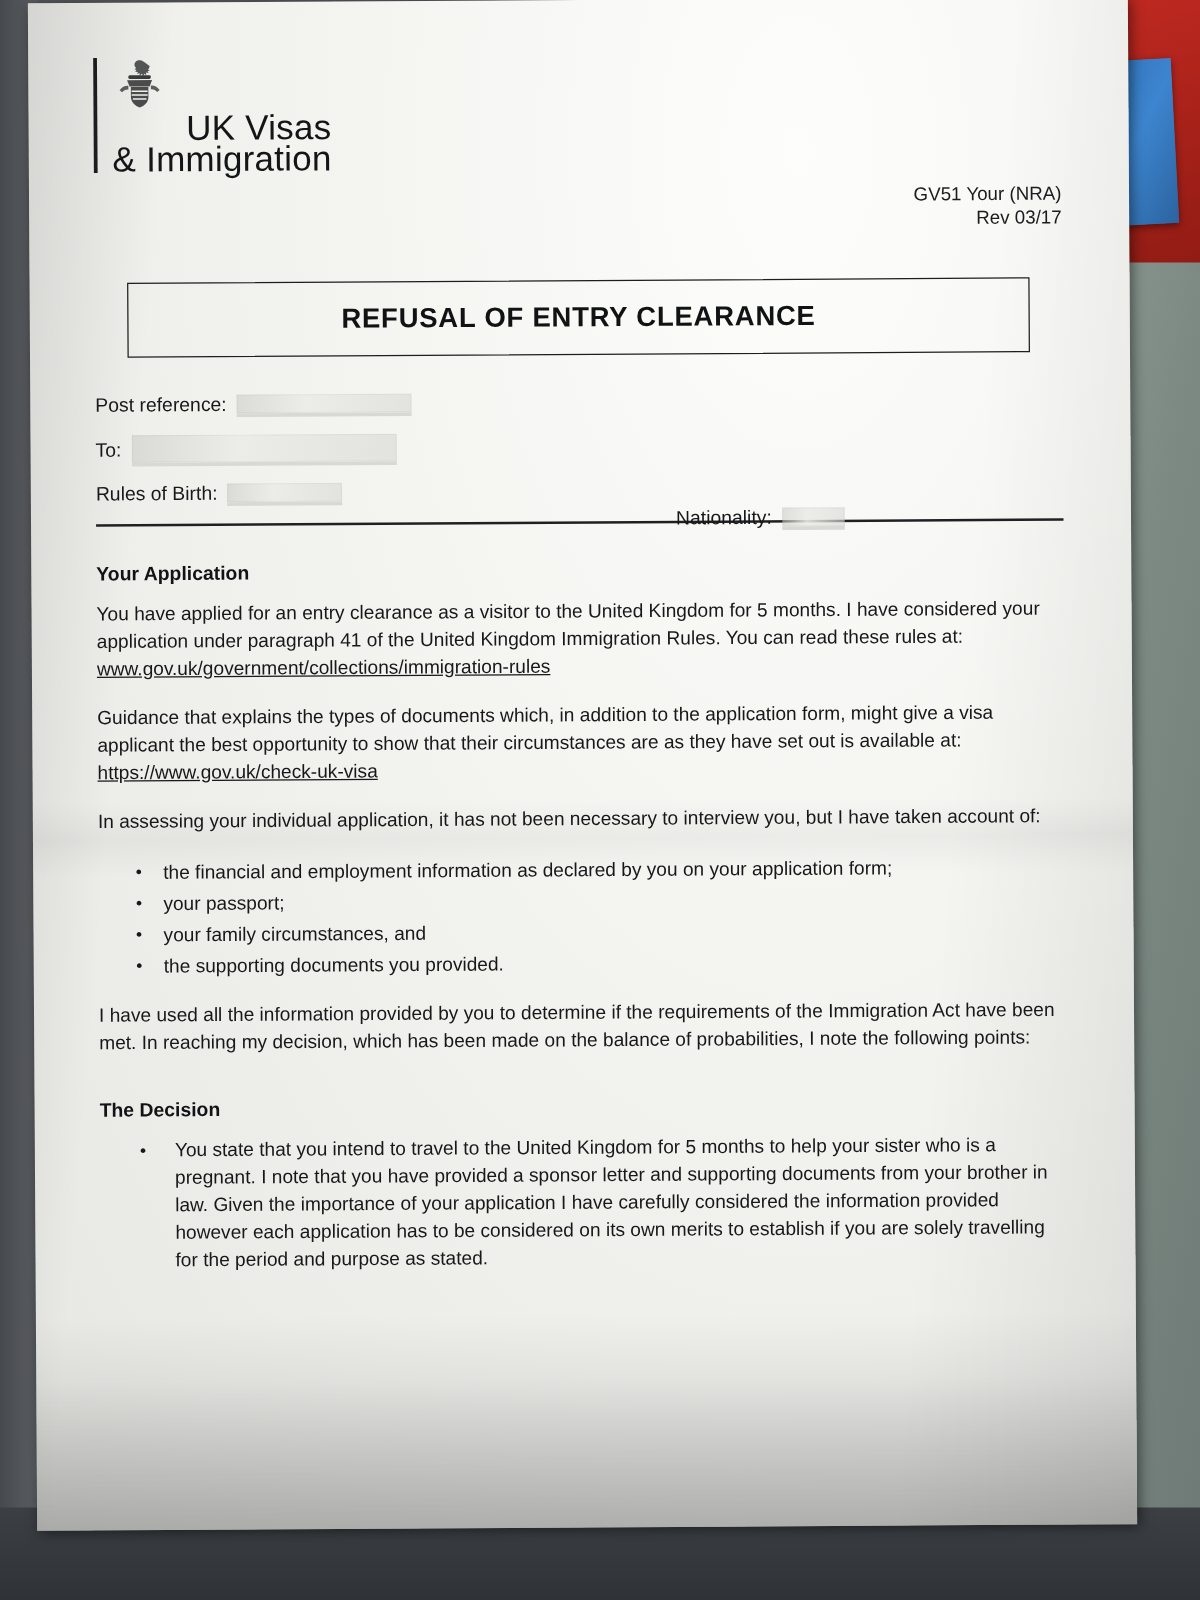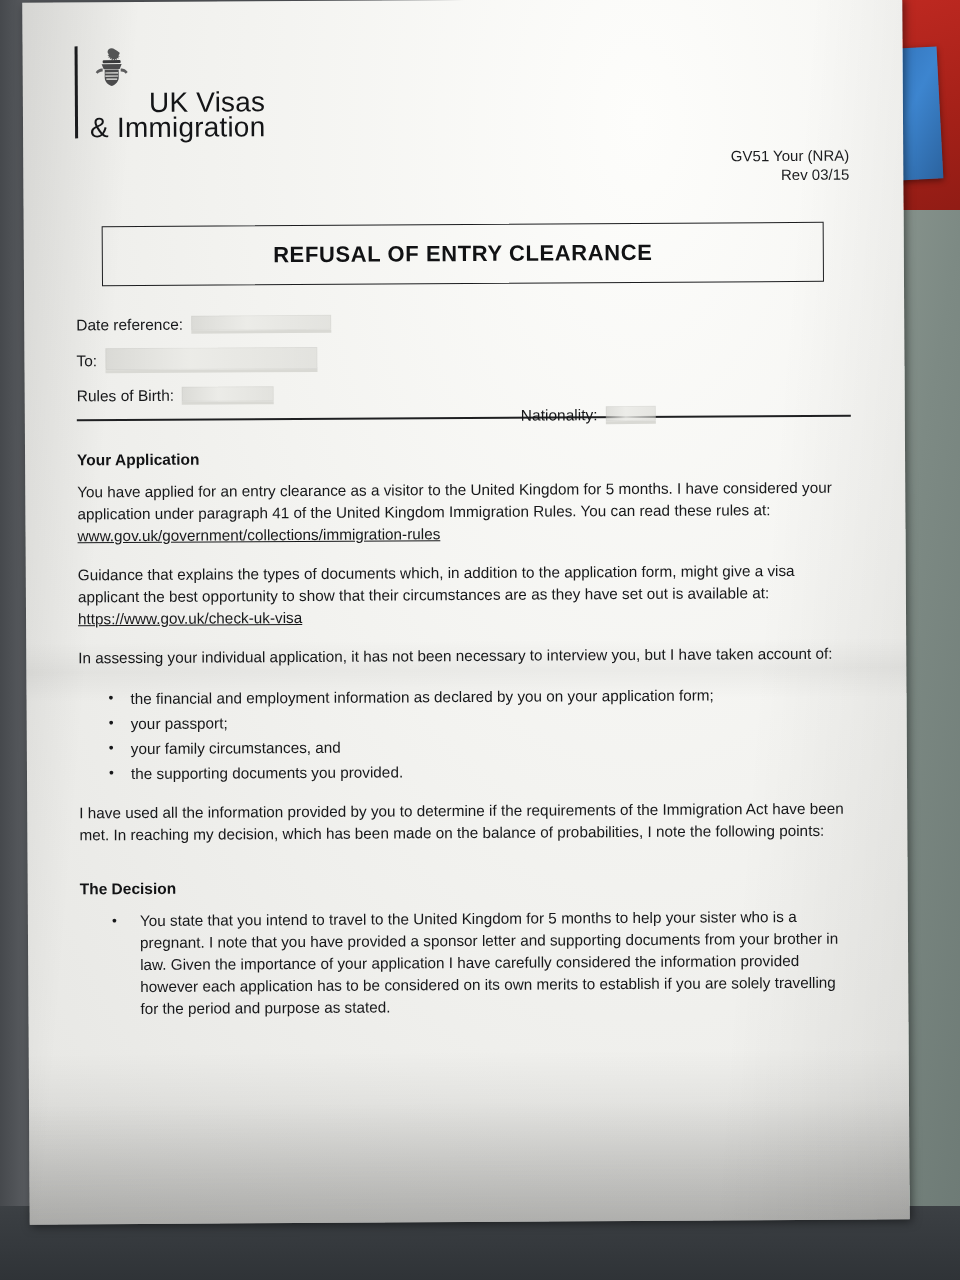--- a/index.html
+++ b/index.html
@@ -194,21 +194,21 @@
   .redaction.smear {
     background:
       linear-gradient(90deg, rgba(200,200,195,0.55) 0%, rgba(235,235,231,0.9) 40%, rgba(215,215,210,0.6) 100%);
   }
   .r-post { width: 140px; }
   .r-to { width: 212px; height: 22px; }
   .r-dob { width: 92px; }
   .r-nat { width: 50px; }
   .field-right {
     position: absolute;
-    left: 444px;
+    left: 464px;
     display: flex;
     align-items: center;
     margin-top: 44px;
   }
   .hr-rule {
     margin-top: 10px;
     height: 1.6px;
     background: #1f2022;
   }
 
@@ -329,31 +329,31 @@
                 </g>
               </svg>
             </div>
             <div class="brand-line">UK Visas</div>
             <div class="brand-line">&amp; Immigration</div>
           </div>
         </div>
 
         <div class="doc-code">
           <div>GV51 Your (NRA)</div>
-          <div>Rev 03/15</div>
+          <div>Rev 03/17</div>
         </div>
       </div>
 
       <div class="title-box">
         <div class="title">REFUSAL OF ENTRY CLEARANCE</div>
       </div>
 
       <div class="fields">
         <div class="field-row">
-          <span class="field-label">Date reference:</span>
+          <span class="field-label">Post reference:</span>
           <span class="redaction smear r-post"></span>
         </div>
 
         <div class="field-row">
           <span class="field-label">To:</span>
           <span class="redaction smear r-to"></span>
         </div>
 
         <div class="field-row">
           <span class="field-label">Rules of Birth:</span>

